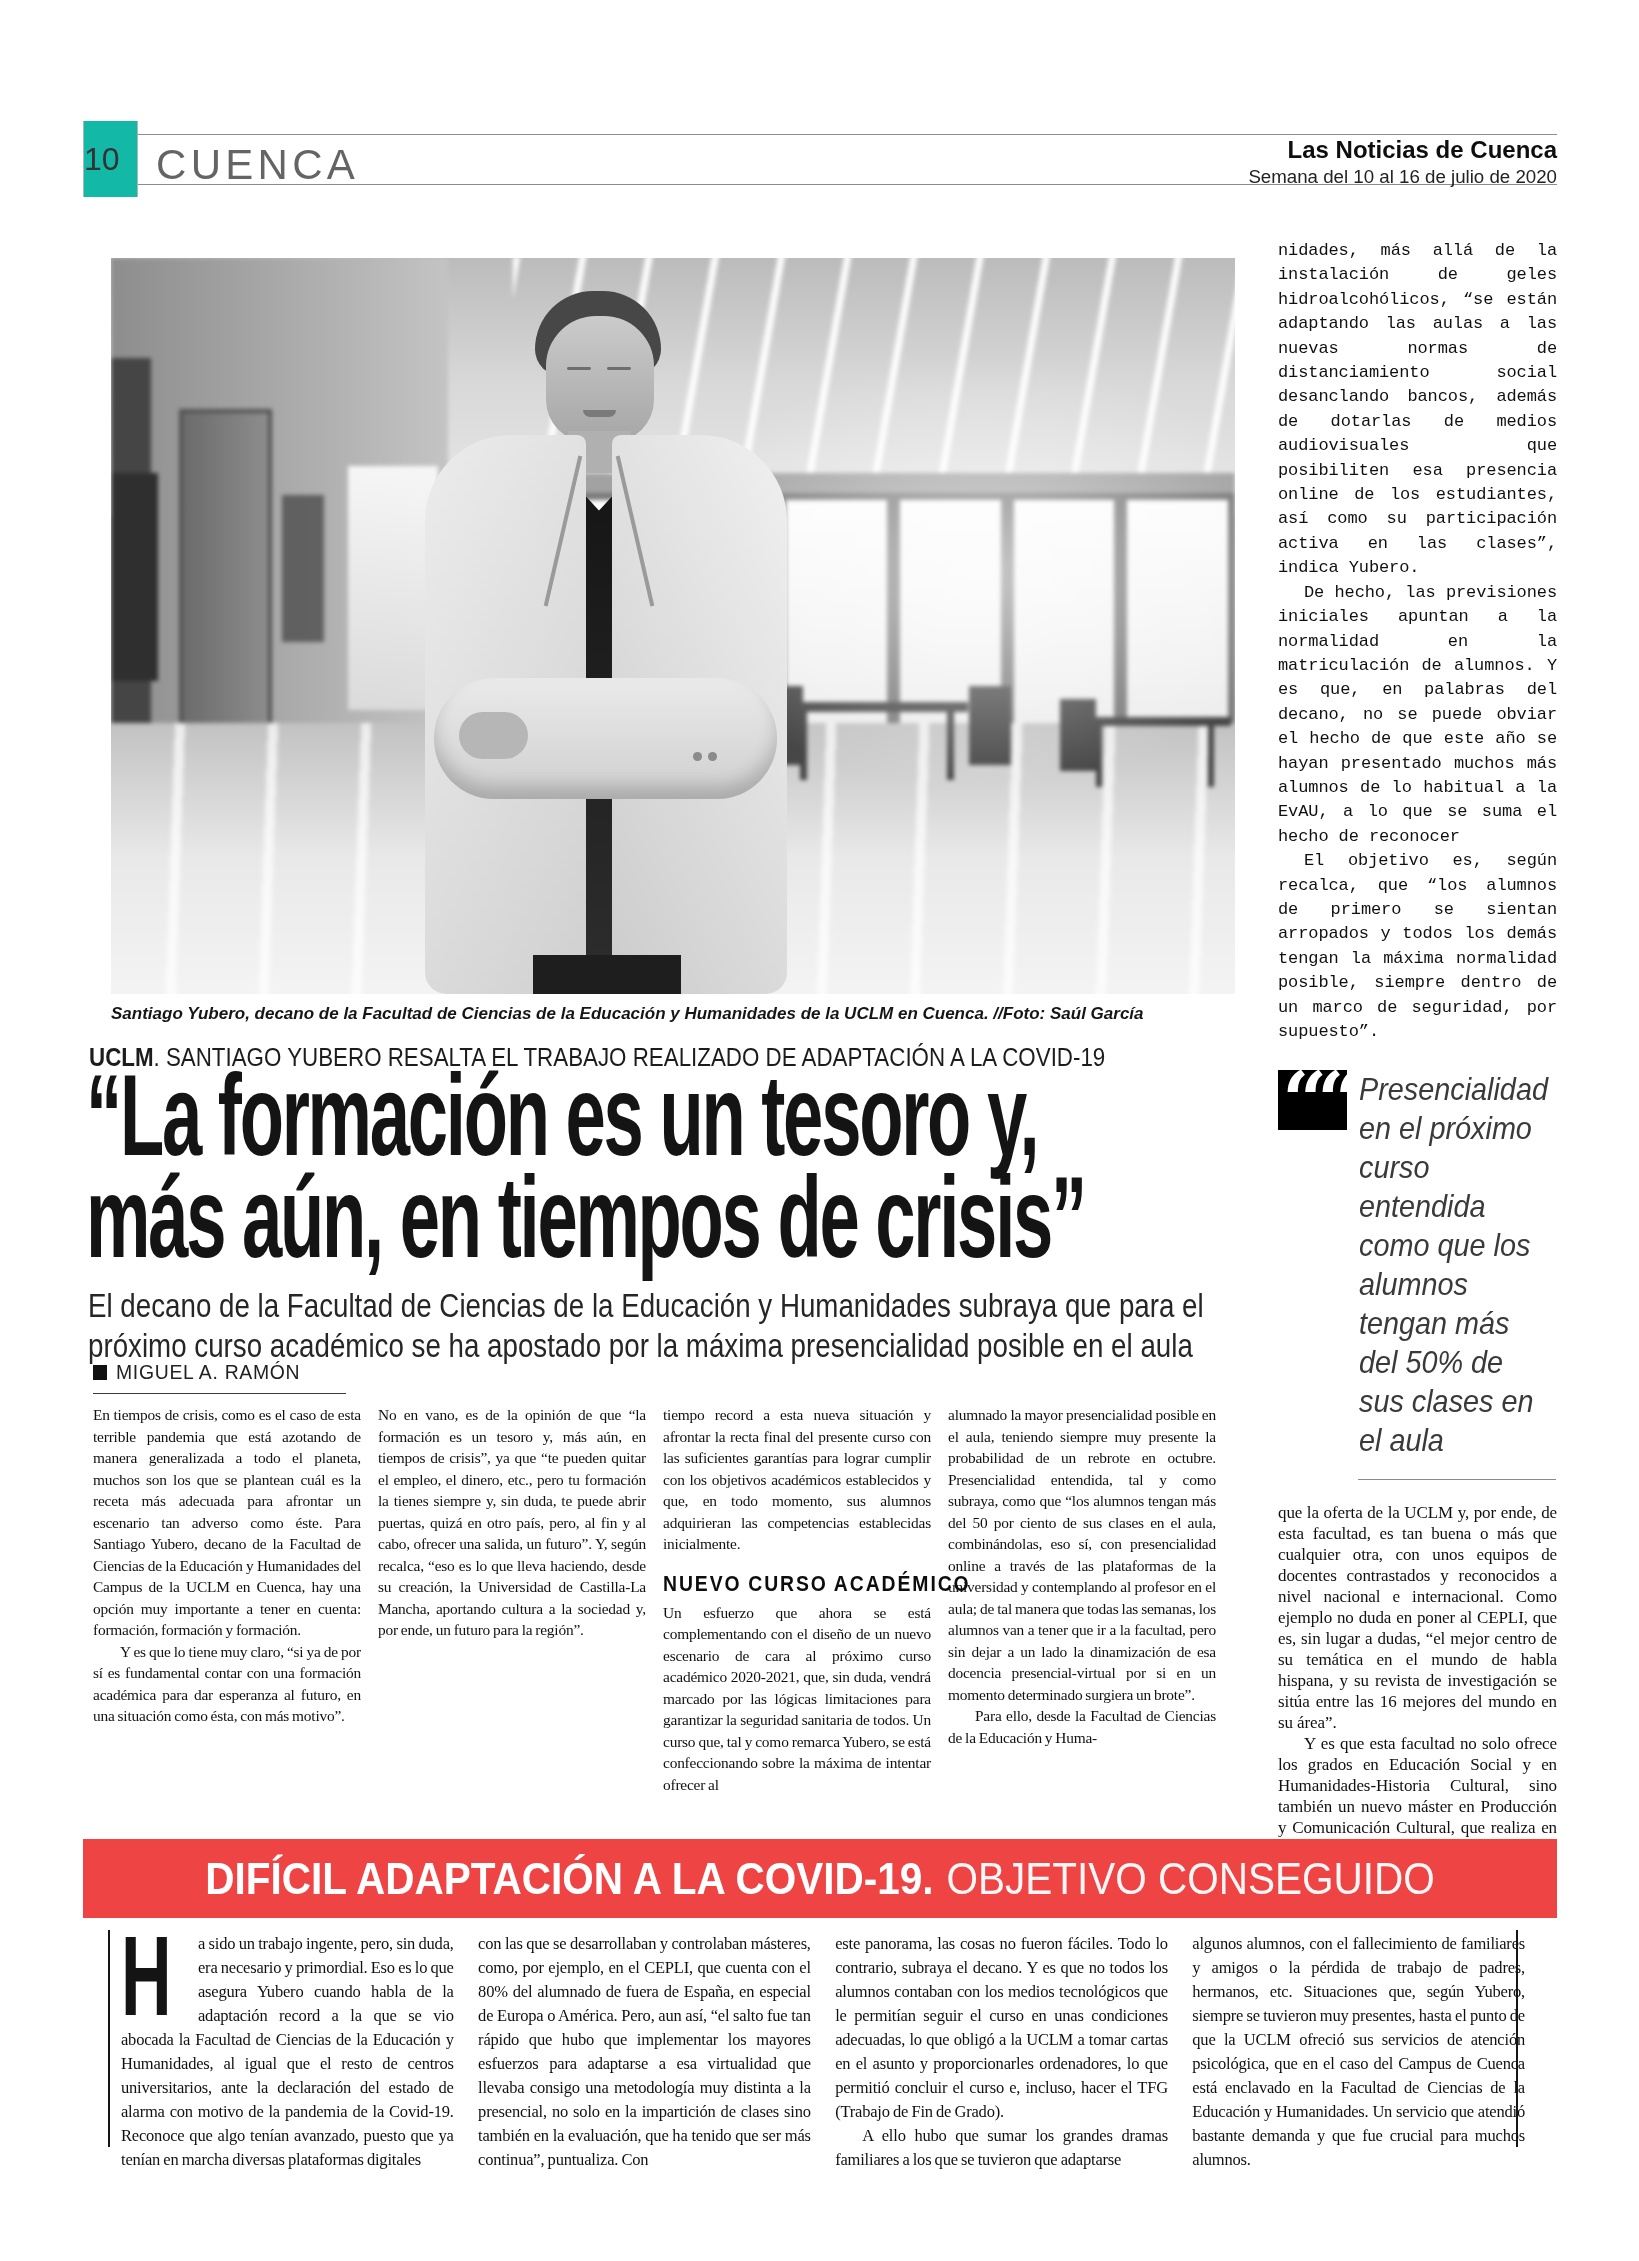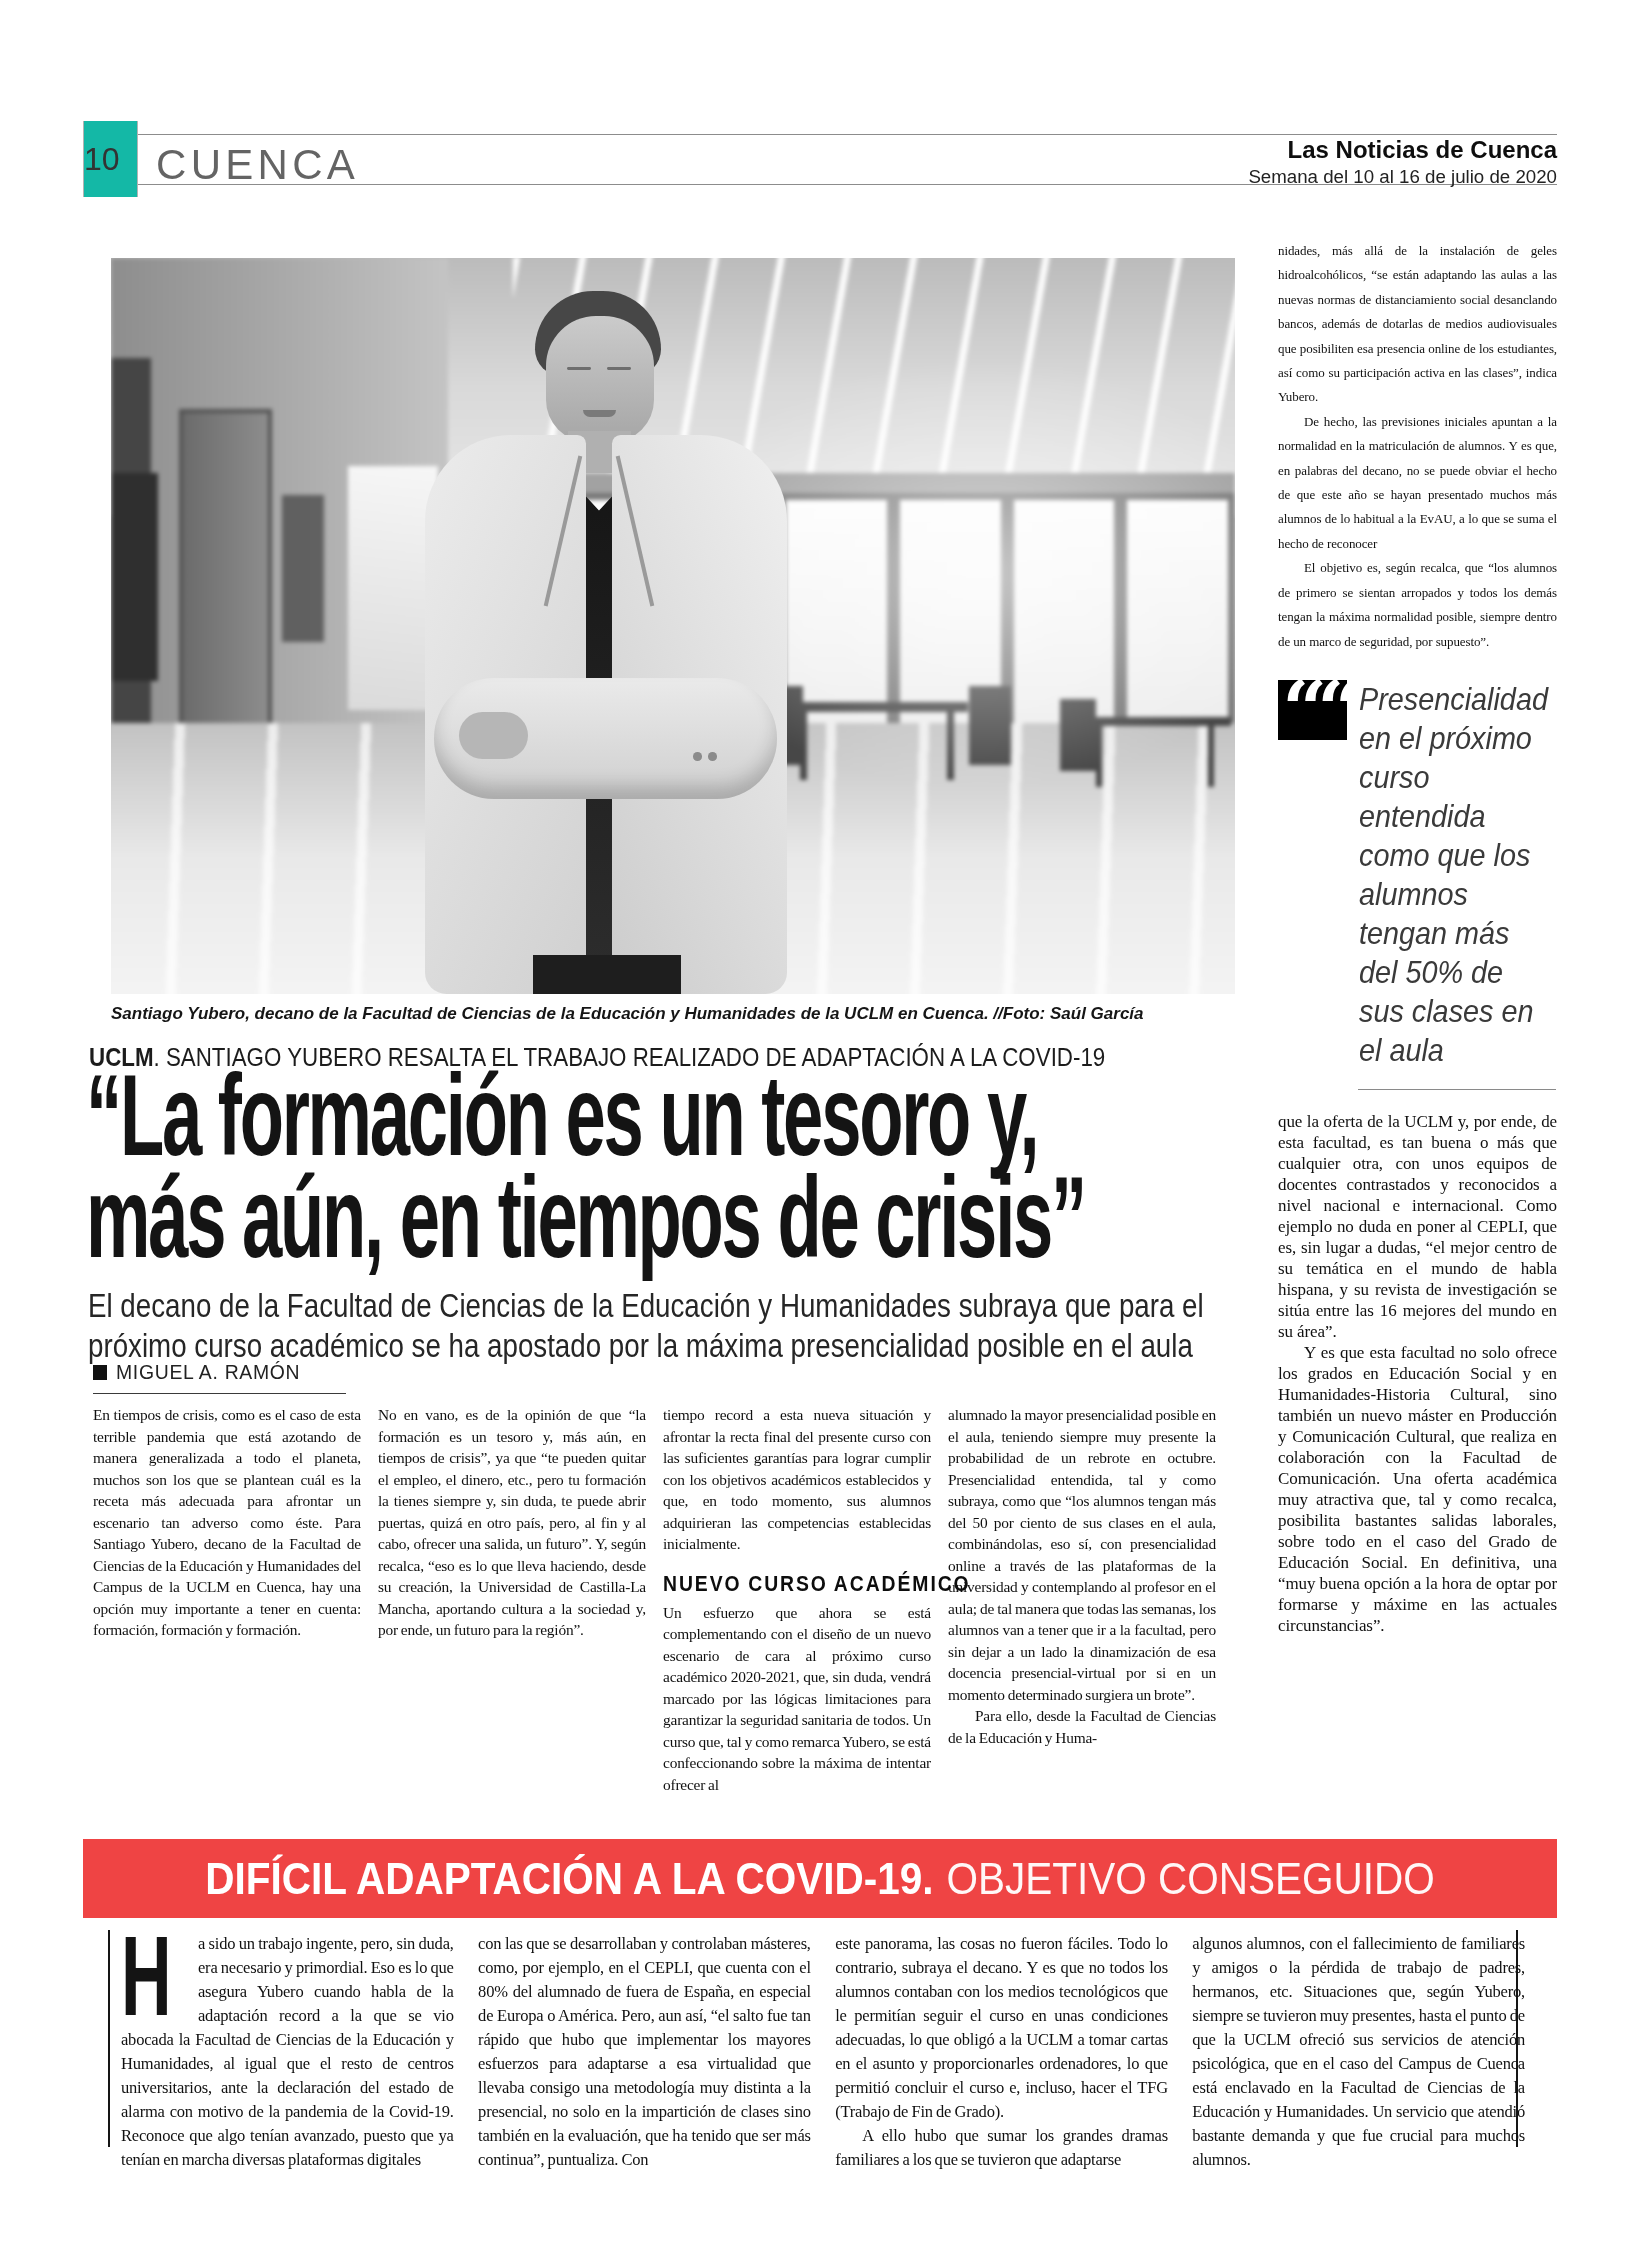--- a/index.html
+++ b/index.html
@@ -93,21 +93,21 @@
     display:flex;gap:17px;}
   .bcol{width:268px;flex:0 0 268px;}
   .bodytext{font-size:15.4px;line-height:21.5px;text-align:justify;letter-spacing:-0.2px;word-spacing:-0.7px;color:#101010;}
   .bodytext p{margin:0;}
   .bodytext p.ind{text-indent:27px;}
   .colsub{font-family:"Liberation Sans",sans-serif;font-weight:bold;font-size:22px;letter-spacing:2.2px;
     margin:18.7px 0 7.2px;white-space:nowrap;transform:scaleX(.88);transform-origin:0 50%;color:#0d0d0d;}
 
   
   .rightcol{position:absolute;left:1278px;top:239px;width:279px;height:1598px;overflow:hidden;}
-  .rc1{font-size:13px;line-height:24.4px;text-align:justify;letter-spacing:-0.1px;color:#101010;}
+  .rc1{font-size:17px;line-height:24.4px;text-align:justify;letter-spacing:-0.1px;color:#101010;font-family:Liberation Mono, monospace;}
   .rc1 p{margin:0;} .rc1 p.ind{text-indent:26px;}
   .pullquote{margin-top:26px;display:flex;align-items:flex-start;}
   .pq-icon{width:69px;height:60px;background:#000;flex:0 0 69px;overflow:hidden;position:relative;}
   .pq-icon span{position:absolute;left:4.3px;top:-8.6px;font-family:"DejaVu Serif",serif;font-weight:bold;
     font-size:78px;line-height:78px;letter-spacing:-10px;color:#fff;}
   .pq-text{margin-left:11.5px;width:244px;transform:scaleX(.9);transform-origin:0 0;
     font-family:"Liberation Sans",sans-serif;font-style:italic;font-size:32px;line-height:39px;color:#3a3a3a;}
   .pq-rule{margin:18.7px 0 0 80px;width:198px;height:1.4px;background:#8a8a8a;}
   .rc2{margin-top:21.5px;font-size:17px;line-height:21px;text-align:justify;letter-spacing:-0.1px;color:#101010;}
   .rc2 p{margin:0;} .rc2 p.ind{text-indent:26px;}
@@ -211,20 +211,21 @@
 
   <div class="byline">
     <span class="sq"></span>
     <span>MIGUEL A. RAMÓN</span>
   </div>
   <div class="byline-rule"></div>
 
   <div class="bodycols">
     <div class="bcol bodytext">
       <p>En tiempos de crisis, como es el caso de esta terrible pandemia que está azotando de manera generalizada a todo el planeta, muchos son los que se plantean cuál es la receta más adecuada para afrontar un escenario tan adverso como éste. Para Santiago Yubero, decano de la Facultad de Ciencias de la Educación y Humanidades del Campus de la UCLM en Cuenca, hay una opción muy importante a tener en cuenta: formación, formación y formación.</p>
+      <p class="ind">Y es que lo tiene muy claro, “si ya de por sí es fundamental contar con una formación académica para dar esperanza al futuro, en una situación como ésta, con más motivo”.</p>
     </div>
     <div class="bcol bodytext">
       <p>No en vano, es de la opinión de que “la formación es un tesoro y, más aún, en tiempos de crisis”, ya que “te pueden quitar el empleo, el dinero, etc., pero tu formación la tienes siempre y, sin duda, te puede abrir puertas, quizá en otro país, pero, al fin y al cabo, ofrecer una salida, un futuro”. Y, según recalca, “eso es lo que lleva haciendo, desde su creación, la Universidad de Castilla-La Mancha, aportando cultura a la sociedad y, por ende, un futuro para la región”.</p>
     </div>
     <div class="bcol bodytext">
       <p>tiempo record a esta nueva situación y afrontar la recta final del presente curso con las suficientes garantías para lograr cumplir con los objetivos académicos establecidos y que, en todo momento, sus alumnos adquirieran las competencias establecidas inicialmente.</p>
       <div class="colsub">NUEVO CURSO ACADÉMICO</div>
       <p>Un esfuerzo que ahora se está complementando con el diseño de un nuevo escenario de cara al próximo curso académico 2020-2021, que, sin duda, vendrá marcado por las lógicas limitaciones para garantizar la seguridad sanitaria de todos. Un curso que, tal y como remarca Yubero, se está confeccionando sobre la máxima de intentar ofrecer al</p>
     </div>
     <div class="bcol bodytext">

